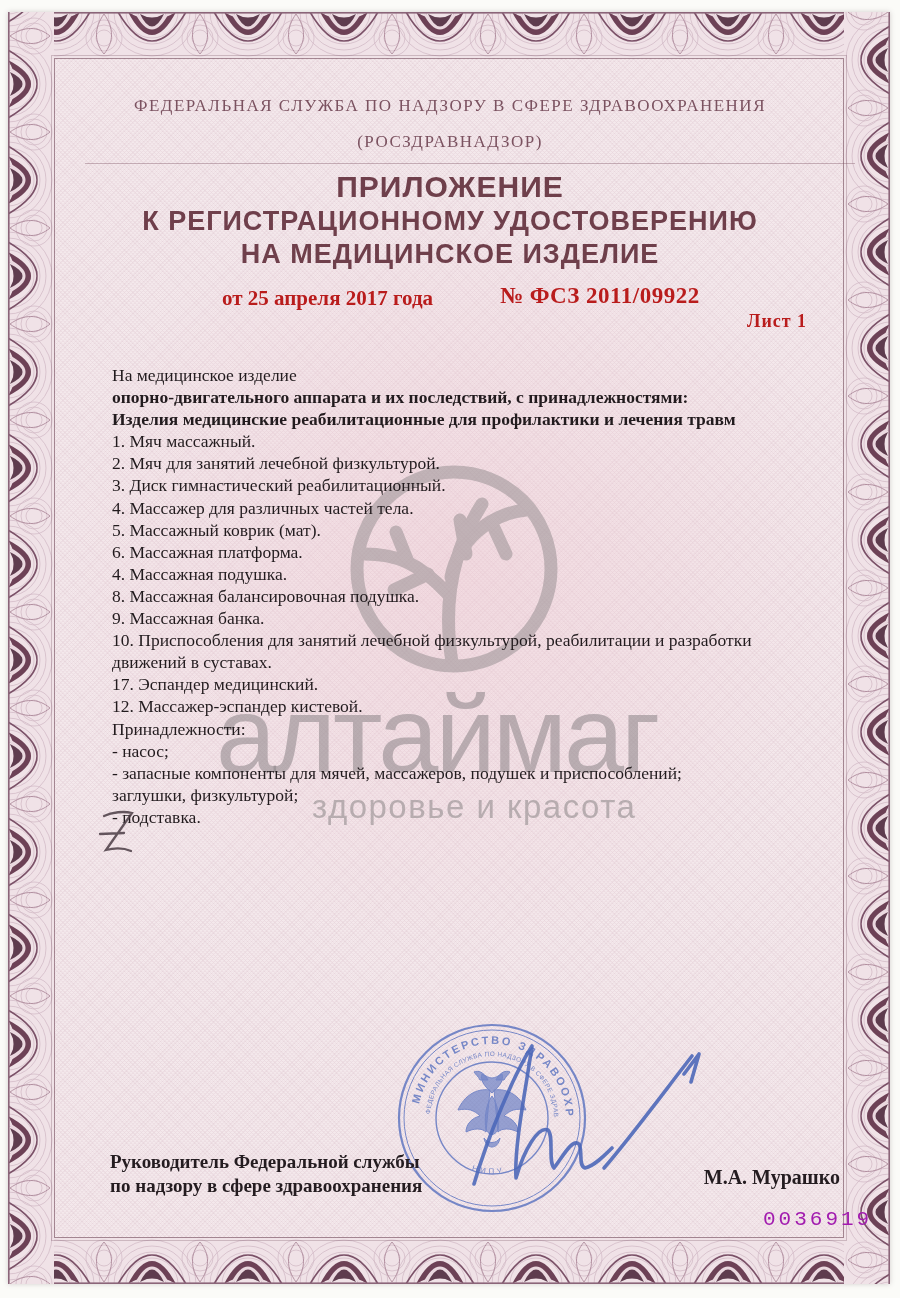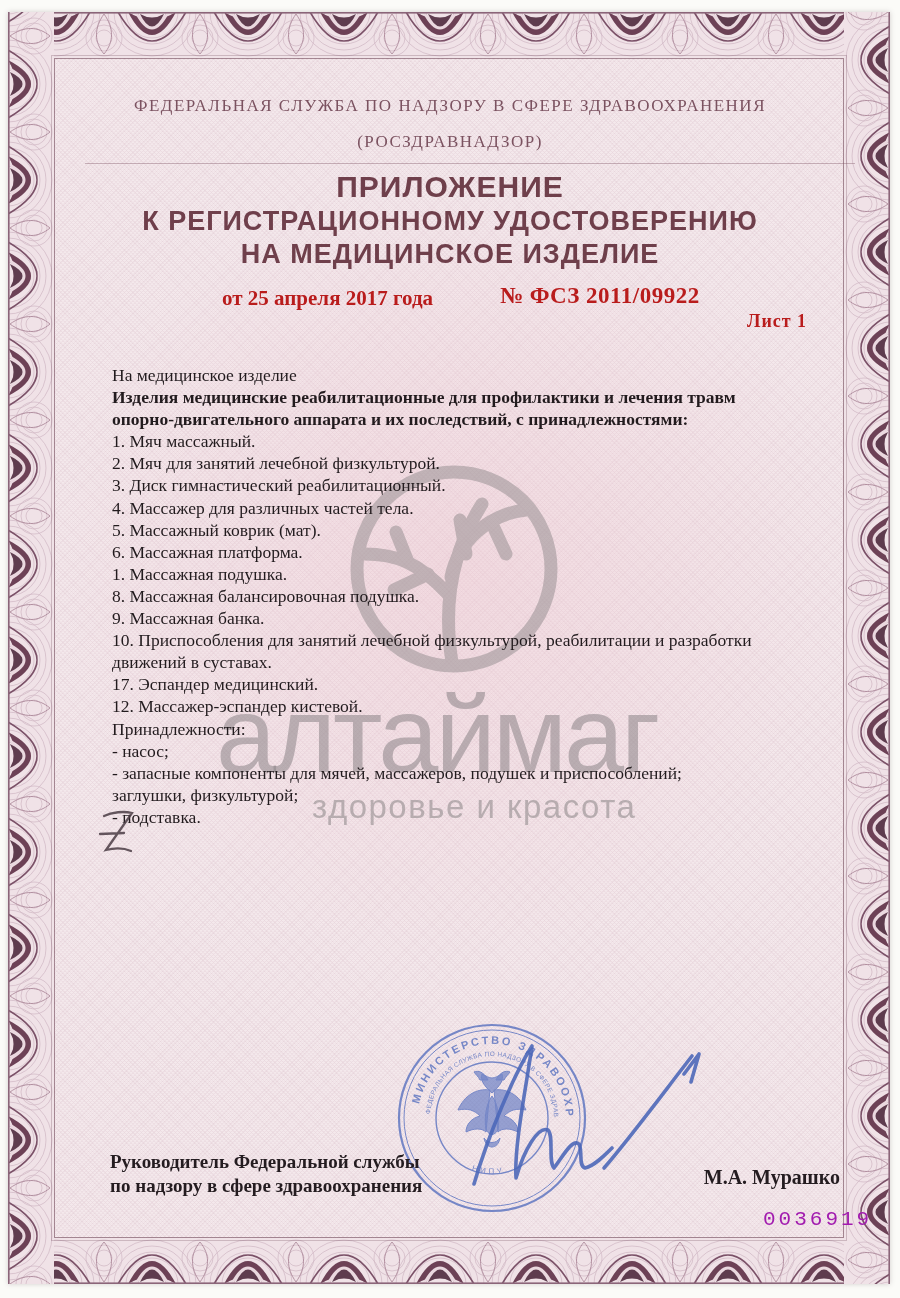--- a/index.html
+++ b/index.html
@@ -110,29 +110,29 @@
   <div class="abs centered big-title t1" style="top:170px;">ПРИЛОЖЕНИЕ</div>
   <div class="abs centered big-title t2" style="top:206px;">К РЕГИСТРАЦИОННОМУ УДОСТОВЕРЕНИЮ</div>
   <div class="abs centered big-title t2" style="top:239px;">НА МЕДИЦИНСКОЕ ИЗДЕЛИЕ</div>
 
   <div class="abs reg" style="left:222px;top:286px;font-size:21px;">от 25 апреля 2017 года</div>
   <div class="abs reg" style="left:500px;top:283px;font-size:23px;letter-spacing:.5px;">№ ФСЗ 2011/09922</div>
   <div class="abs reg" style="left:747px;top:311px;font-size:18px;letter-spacing:1px;">Лист 1</div>
 
   <div class="abs body-text" style="left:112px;top:364px;width:694px;">
     <div>На медицинское изделие</div>
+    <div class="bold">опорно-двигательного аппарата и их последствий, с принадлежностями:</div>
     <div class="bold">Изделия медицинские реабилитационные для профилактики и лечения травм</div>
-    <div class="bold">опорно-двигательного аппарата и их последствий, с принадлежностями:</div>
     <div>1. Мяч массажный.</div>
     <div>2. Мяч для занятий лечебной физкультурой.</div>
     <div>3. Диск гимнастический реабилитационный.</div>
     <div>4. Массажер для различных частей тела.</div>
     <div>5. Массажный коврик (мат).</div>
     <div>6. Массажная платформа.</div>
-    <div>1. Массажная подушка.</div>
+    <div>4. Массажная подушка.</div>
     <div>8. Массажная балансировочная подушка.</div>
     <div>9. Массажная банка.</div>
     <div>10. Приспособления для занятий лечебной физкультурой, реабилитации и разработки</div>
     <div>движений в суставах.</div>
     <div>17. Эспандер медицинский.</div>
     <div>12. Массажер-эспандер кистевой.</div>
     <div>Принадлежности:</div>
     <div>- насос;</div>
     <div>- запасные компоненты для мячей, массажеров, подушек и приспособлений;</div>
     <div>заглушки, физкультурой;</div>

